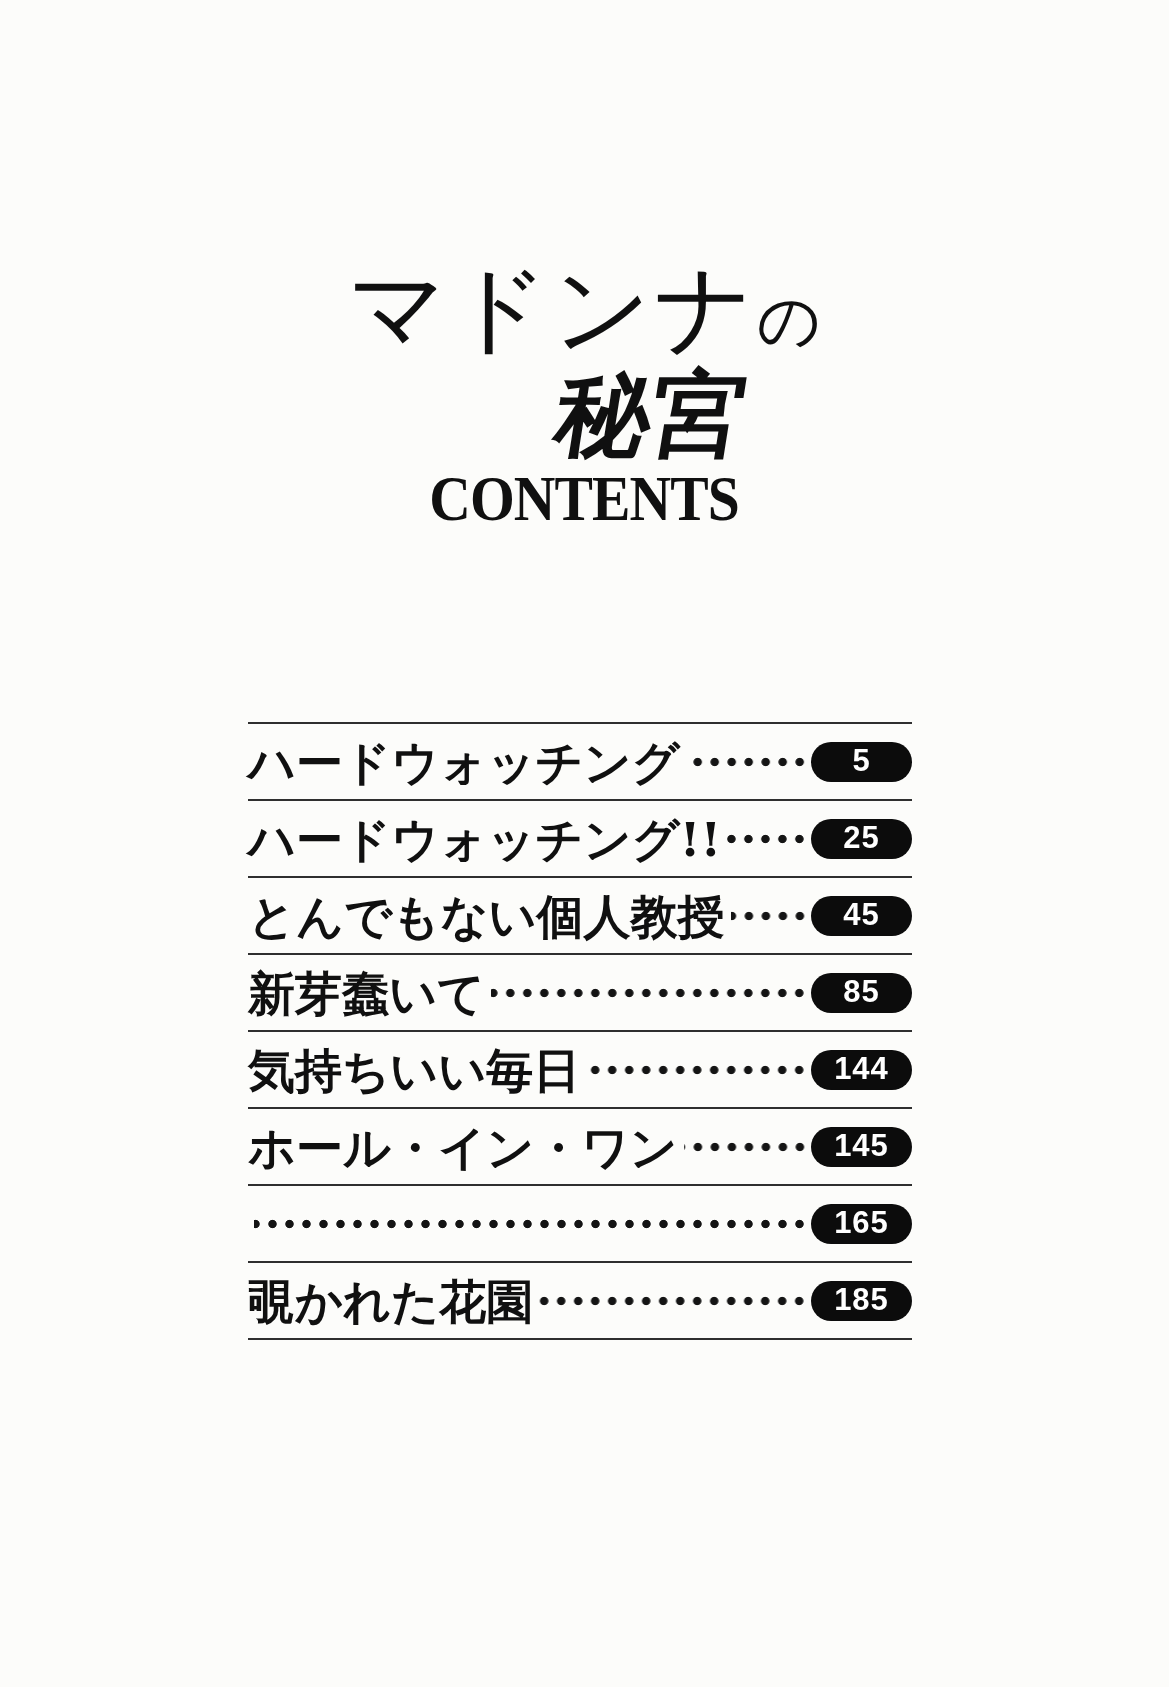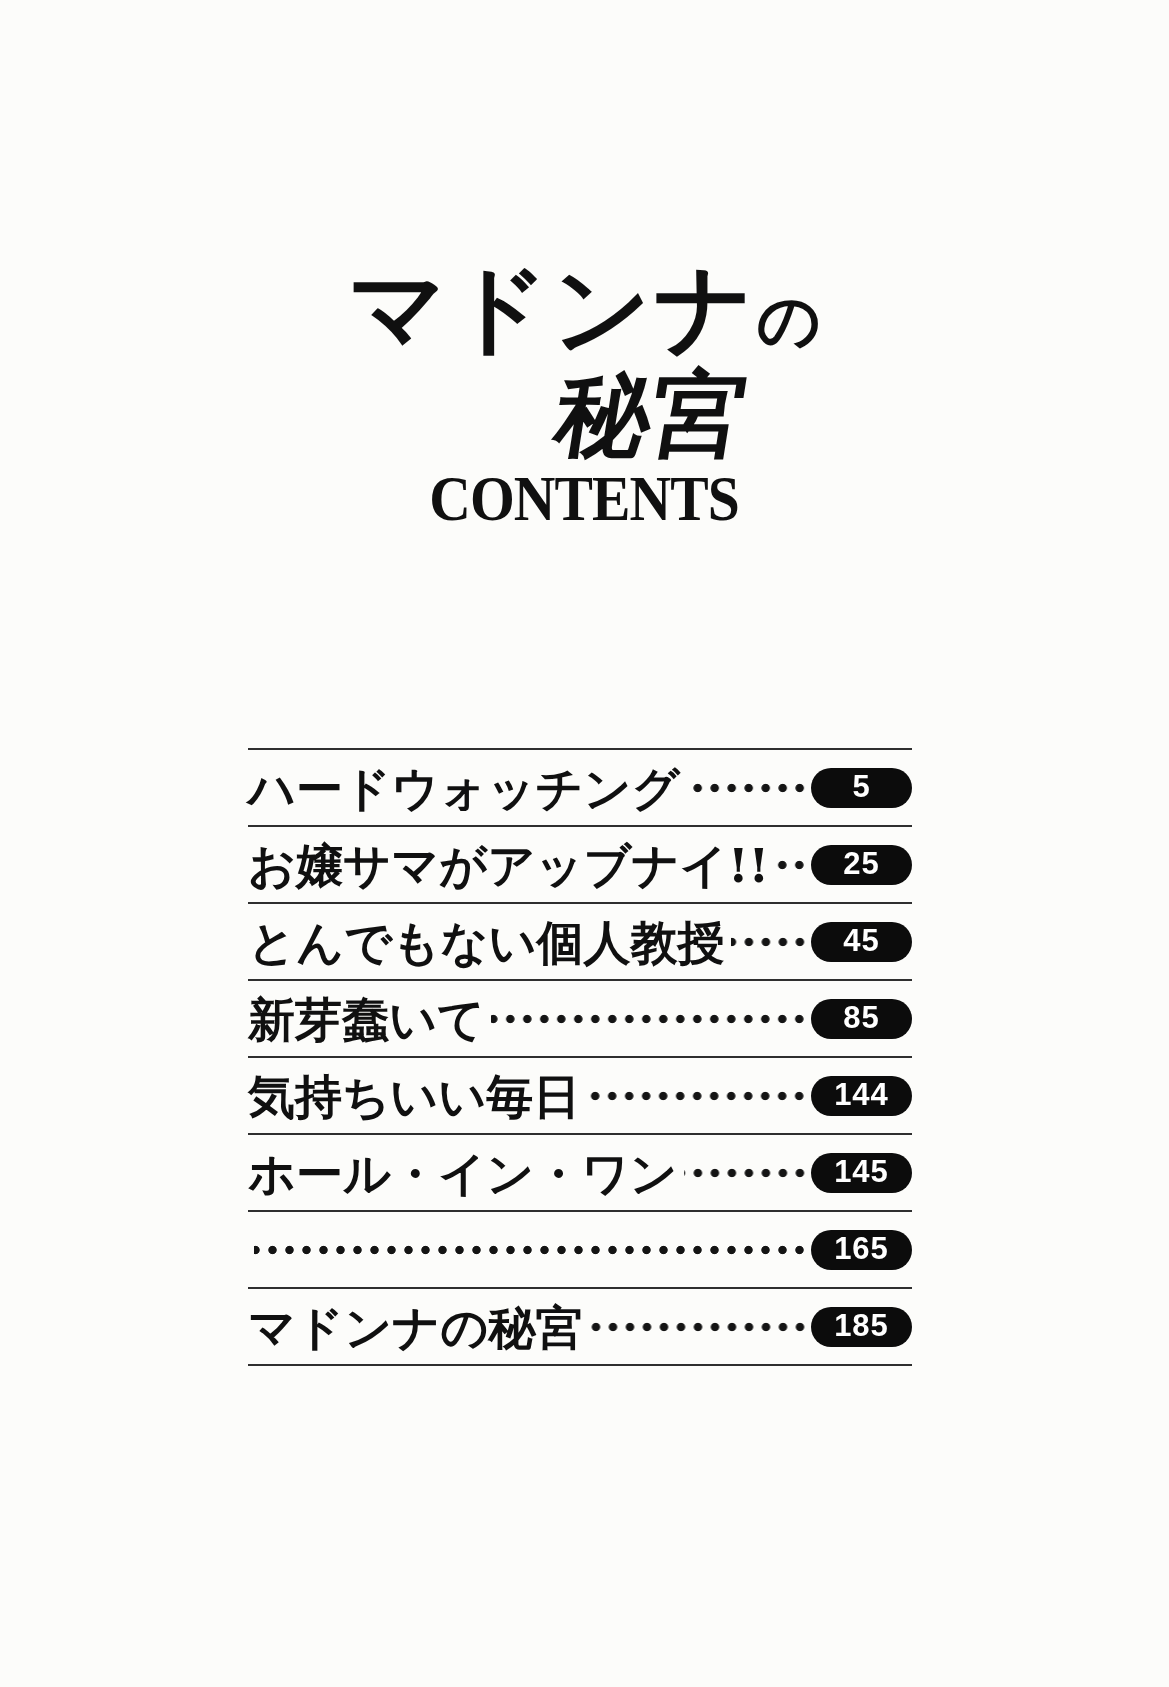--- a/index.html
+++ b/index.html
@@ -19,21 +19,21 @@
     overflow:hidden;
     font-family:"DejaVu Sans",sans-serif;
   }
   
   .title-block{
     position:absolute;top:252px;left:0;width:100%;
     text-align:center;color:var(--ink);
   }
   .title-line1{
     font-family:"DejaVu Sans","Liberation Sans",sans-serif;
-    font-weight:700;
+    font-weight:400;
     font-size:97px;
     line-height:1.18;
     letter-spacing:3px;
     white-space:nowrap;
   }
   .title-line1 .particle{
     font-size:63px;
     letter-spacing:0;
   }
   .title-line2{
@@ -52,21 +52,21 @@
     line-height:1.0;
     letter-spacing:-1px;
     display:inline-block;
     transform:scaleX(0.9);
     margin-top:2px;
     white-space:nowrap;
   }
   
   .toc{
     position:absolute;
-    left:248px;top:748px;
+    left:248px;top:722px;
     width:664px;
     border-bottom:2px solid var(--rule);
   }
   .toc-row{
     height:77px;
     border-top:2px solid var(--rule);
     display:flex;
     align-items:center;
   }
   .toc-title{
@@ -119,21 +119,21 @@
   </div>
 
   <div class="toc">
     <div class="toc-row">
       <span class="toc-title">ハードウォッチング</span>
       <span class="leader"></span>
       <span class="badge">5</span>
     </div>
 
     <div class="toc-row">
-      <span class="toc-title">お嬢サマがアッブナイ!!</span>
+      <span class="toc-title">ハードウォッチング!!</span>
       <span class="leader"></span>
       <span class="badge">25</span>
     </div>
 
     <div class="toc-row">
       <span class="toc-title">とんでもない個人教授</span>
       <span class="leader"></span>
       <span class="badge">45</span>
     </div>
 
@@ -156,19 +156,19 @@
       <span class="leader"></span>
       <span class="badge">145</span>
     </div>
 
     <div class="toc-row">
       <span class="leader"></span>
       <span class="badge">165</span>
     </div>
 
     <div class="toc-row">
-      <span class="toc-title">マドンナの秘宮</span>
+      <span class="toc-title">覗かれた花園</span>
       <span class="leader"></span>
       <span class="badge">185</span>
     </div>
   </div>
 
 </div>
 
 </body></html>

